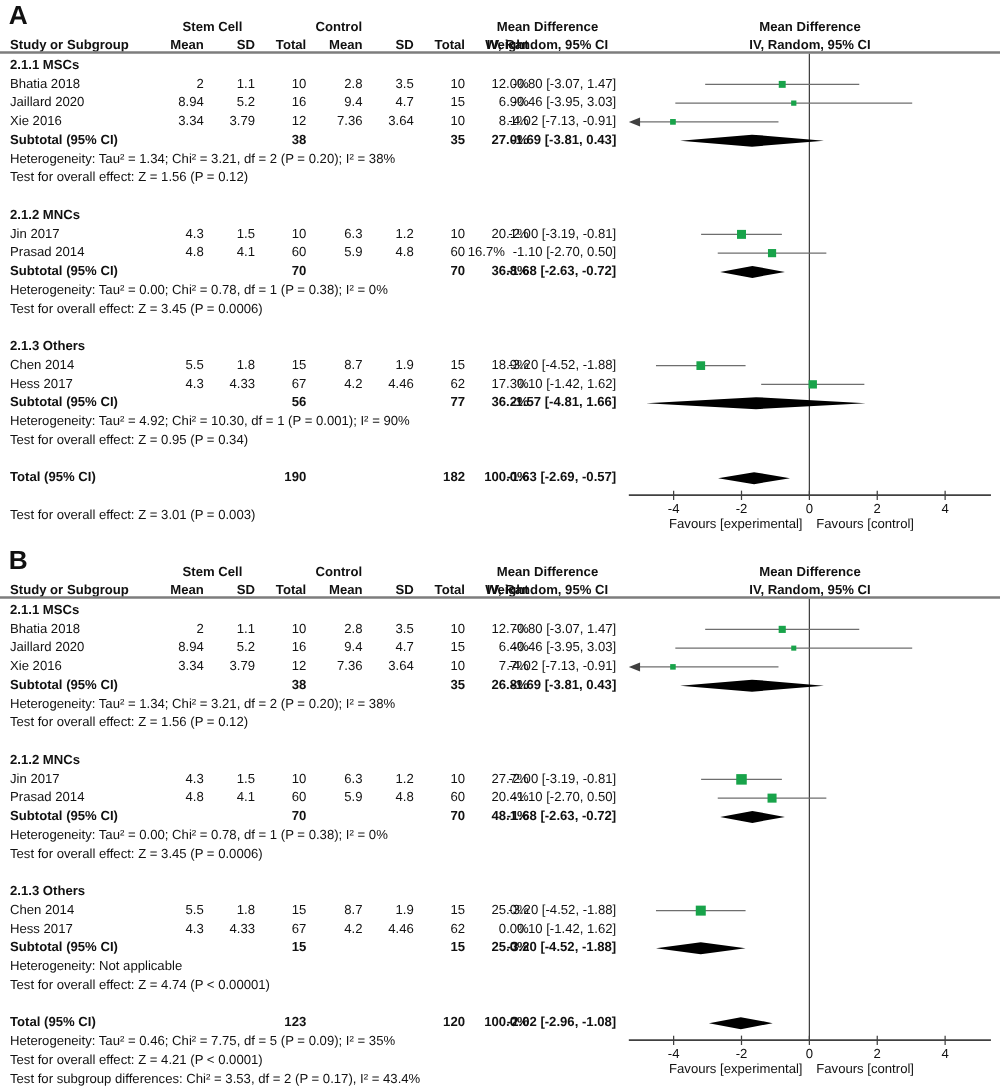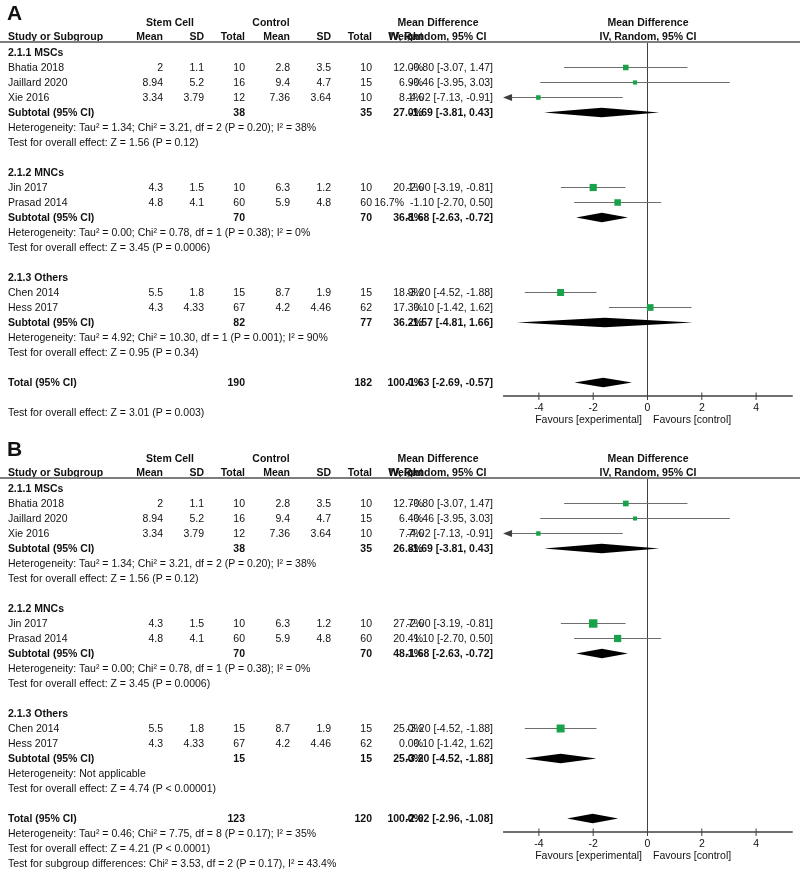--- a/index.html
+++ b/index.html
@@ -142,21 +142,21 @@
       <div class="t" style="left: 8px; top: 301px;">Hess 2017</div>
       <div class="t" style="right: 637px; top: 301px;">4.3</div>
       <div class="t" style="right: 596px; top: 301px;">4.33</div>
       <div class="t" style="right: 555px; top: 301px;">67</div>
       <div class="t" style="right: 510px; top: 301px;">4.2</div>
       <div class="t" style="right: 469px; top: 301px;">4.46</div>
       <div class="t" style="right: 428px; top: 301px;">62</div>
       <div class="t" style="right: 377px; top: 301px;">17.3%</div>
       <div class="t" style="right: 307px; top: 301px;">0.10 [-1.42, 1.62]</div>
       <div class="t b" style="left: 8px; top: 316px;">Subtotal (95% CI)</div>
-      <div class="t b" style="right: 555px; top: 316px;">82</div>
+      <div class="t b" style="right: 555px; top: 316px;">56</div>
       <div class="t b" style="right: 428px; top: 316px;">77</div>
       <div class="t b" style="right: 377px; top: 316px;">36.2%</div>
       <div class="t b" style="right: 307px; top: 316px; text-align: center;">-1.57 [-4.81, 1.66]</div>
       <div class="t" style="left: 8px; top: 331px;">Heterogeneity: Tau² = 4.92; Chi² = 10.30, df = 1 (P = 0.001); I² = 90%</div>
       <div class="t" style="left: 8px; top: 346px;">Test for overall effect: Z = 0.95 (P = 0.34)</div>
       <div class="t b" style="left: 8px; top: 376px;">Total (95% CI)</div>
       <div class="t b" style="right: 555px; top: 376px;">190</div>
       <div class="t b" style="right: 428px; top: 376px;">182</div>
       <div class="t b" style="right: 377px; top: 376px;">100.0%</div>
       <div class="t b" style="right: 307px; top: 376px;">-1.63 [-2.69, -0.57]</div>
@@ -297,17 +297,17 @@
       <div class="t b" style="right: 428px; top: 316px;">15</div>
       <div class="t b" style="right: 377px; top: 316px;">25.0%</div>
       <div class="t b" style="right: 307px; top: 316px;">-3.20 [-4.52, -1.88]</div>
       <div class="t" style="left: 8px; top: 331px;">Heterogeneity: Not applicable</div>
       <div class="t" style="left: 8px; top: 346px;">Test for overall effect: Z = 4.74 (P &lt; 0.00001)</div>
       <div class="t b" style="left: 8px; top: 376px;">Total (95% CI)</div>
       <div class="t b" style="right: 555px; top: 376px;">123</div>
       <div class="t b" style="right: 428px; top: 376px;">120</div>
       <div class="t b" style="right: 377px; top: 376px;">100.0%</div>
       <div class="t b" style="right: 307px; top: 376px; padding-left: 24px;">-2.02 [-2.96, -1.08]</div>
-      <div class="t" style="left: 8px; top: 391px;">Heterogeneity: Tau² = 0.46; Chi² = 7.75, df = 8 (P = 0.17); I² = 35%</div>
+      <div class="t" style="left: 8px; top: 391px;">Heterogeneity: Tau² = 0.46; Chi² = 7.75, df = 5 (P = 0.09); I² = 35%</div>
       <div class="t" style="left: 8px; top: 406px;">Test for overall effect: Z = 4.21 (P &lt; 0.0001)</div>
       <div class="t" style="left: 8px; top: 421px;">Test for subgroup differences: Chi² = 3.53, df = 2 (P = 0.17), I² = 43.4%</div>
     </div>
   </div>
 
 </body></html>

